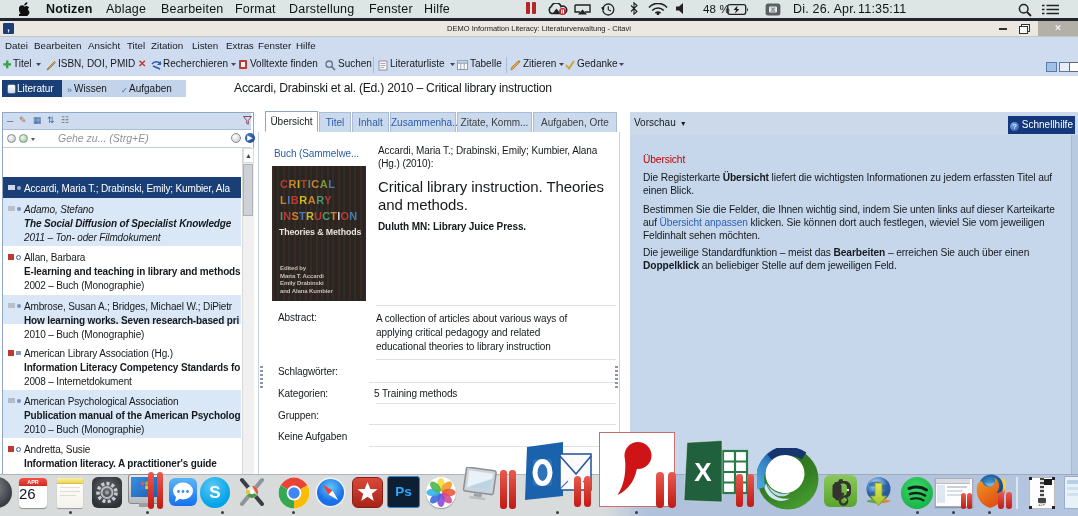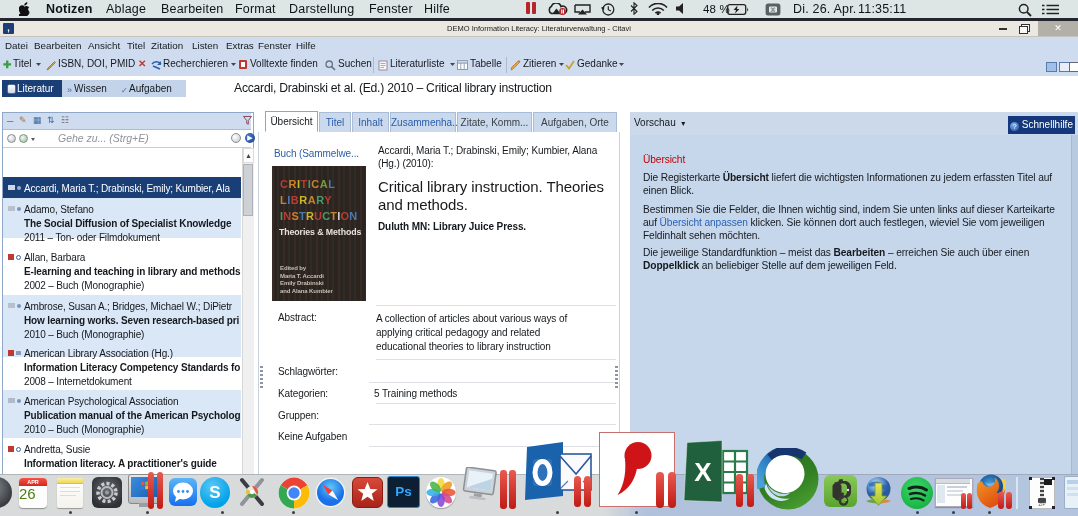--- a/index.html
+++ b/index.html
@@ -224,39 +224,39 @@
   <div id="llist">
     <div class="litem sel" style="top:0;height:50px;margin-top:29px;">
       <span class="ricon">
           <i style="position:absolute;left:0;top:1px;width:7px;height:5px;background:#cfd8e8;"></i>
           <i style="position:absolute;left:9px;top:2px;width:4px;height:4px;border-radius:50%;background:#9ab0d0;"></i>
         </span>
       <span class="a">Accardi, Maria T.; Drabinski, Emily; Kumbier, Ala</span>
       <span class="t">Critical library instruction. Theories and metho</span>
       <span class="y">2010 – Buch (Sammelwerk)</span>
     </div>
-    <div class="litem alt" style="top:50px;height:40px;">
+    <div class="litem alt" style="top:50px;height:48px;font-style:italic;">
       <span class="ricon">
           <i style="position:absolute;left:0;top:1px;width:7px;height:5px;background:#b8c0cc;"></i>
           <i style="position:absolute;left:9px;top:2px;width:4px;height:4px;border-radius:50%;background:#7a94c0;"></i>
         </span>
       <span class="a">Adamo, Stefano</span>
       <span class="t">The Social Diffusion of Specialist Knowledge</span>
       <span class="y">2011 – Ton- oder Filmdokument</span>
     </div>
     <div class="litem" style="top:98px;height:49px;">
       <span class="ricon">
           <i style="position:absolute;left:0;top:1px;width:6px;height:6px;background:#c0392e;"></i>
           <i style="position:absolute;left:8px;top:2px;width:5px;height:5px;border-radius:50%;border:1px solid #3a64aa;box-sizing:border-box;"></i>
         </span>
       <span class="a">Allan, Barbara</span>
       <span class="t">E-learning and teaching in library and methods</span>
       <span class="y">2002 – Buch (Monographie)</span>
     </div>
-    <div class="litem alt" style="top:147px;height:62px;text-align:center;">
+    <div class="litem alt" style="top:147px;height:29px;text-align:center;">
       <span class="ricon">
           <i style="position:absolute;left:0;top:1px;width:7px;height:5px;background:#b8c0cc;"></i>
           <i style="position:absolute;left:9px;top:2px;width:4px;height:4px;border-radius:50%;background:#7a94c0;"></i>
         </span>
       <span class="a">Ambrose, Susan A.; Bridges, Michael W.; DiPietr</span>
       <span class="t">How learning works. Seven research-based pri</span>
       <span class="y">2010 – Buch (Monographie)</span>
     </div>
     <div class="litem" style="top:194px;height:48px;">
       <span class="ricon">
@@ -346,21 +346,21 @@
   </div>
 </div>
 
 <div id="dock" class="abs"></div>
 <div id="dockicons" class="abs" style="left:0;top:0;width:1078px;height:516px;">
 
   <div class="abs" style="left:-18px;top:477px;width:30px;height:31px;border-radius:50%;background:radial-gradient(circle at 35% 35%,#8a8f94,#3a3e44 70%);"></div>
 
   <div class="abs" style="left:19px;top:478px;width:28px;height:30px;background:#fdfdfd;border-radius:4px;box-shadow:0 1px 1px rgba(0,0,0,.35);overflow:hidden;">
     <div style="position:absolute;left:0;top:0;width:28px;height:8px;background:linear-gradient(#f55348,#d02a20);color:#fff;font-size:5.5px;text-align:center;line-height:8px;font-weight:bold;">APR</div>
-    <div style="position:absolute;left:0;top:7px;width:15px;text-align:center;font-size:15px;color:#4d7c0f;">26</div>
+    <div style="position:absolute;left:0;top:7px;width:15px;text-align:center;font-size:15px;color:#0f172a;">26</div>
   </div>
 
   <div class="abs" style="left:57px;top:478px;width:26px;height:30px;background:linear-gradient(#fff,#f4f2ec);border-radius:2px;box-shadow:0 1px 1px rgba(0,0,0,.3);overflow:hidden;">
     <div style="position:absolute;left:0;top:0;width:26px;height:5px;background:linear-gradient(#f8ecaa,#f0d84e);border-bottom:1px solid #d8c04a;"></div>
     <div style="position:absolute;left:3px;top:9px;width:20px;height:1px;background:#e4e0d4;"></div>
     <div style="position:absolute;left:3px;top:13px;width:20px;height:1px;background:#e0dcd0;"></div>
     <div style="position:absolute;left:3px;top:17px;width:16px;height:1px;background:#e0dcd0;"></div>
   </div>
 
   <div class="abs" style="left:92px;top:477px;width:30px;height:31px;border-radius:6px;background:radial-gradient(circle at 50% 40%,#6a6e73,#2e3237 75%);">

